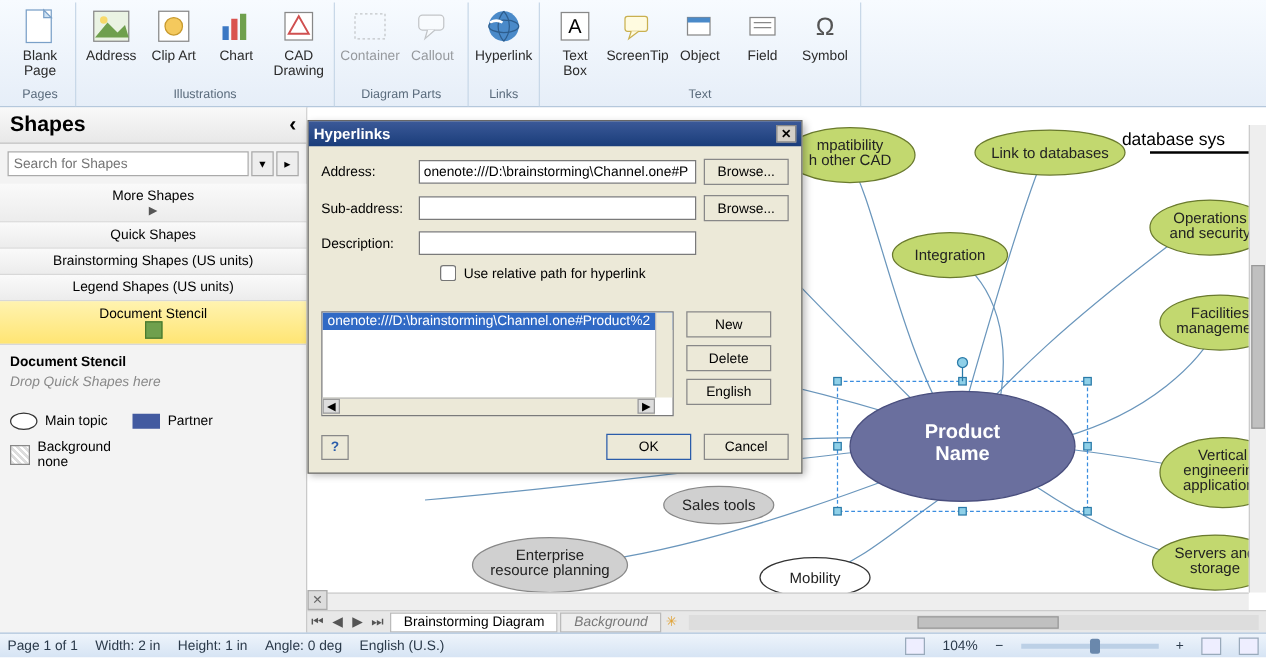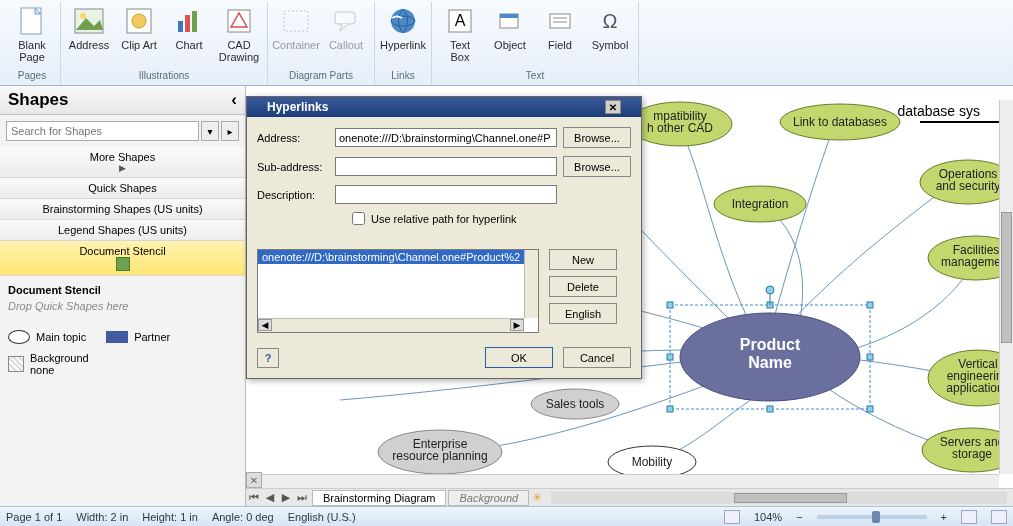--- a/index.html
+++ b/index.html
@@ -56,21 +56,21 @@
 
 
 .status-bar { position:absolute; left:0; right:0; bottom:0; height:20px; background: linear-gradient(#eef4fb,#d6e4f4); border-top:1px solid #a9c0d9; display:flex; align-items:center; font-size:11px; padding:0 6px; gap:14px; color:#2b3a4a; }
 .status-bar .spacer { flex:1; }
 .zoom-slider { width:110px; height:4px; background:#bcd0e6; position:relative; }
 .zoom-slider .knob { position:absolute; left:50%; top:-4px; width:8px; height:12px; background:#6a88ac; border-radius:2px; }
 .status-btn { width:16px; height:14px; border:1px solid #9ab; background:#eef; display:inline-block; }
 
 
 .dialog { position:absolute; left:246px; top:96px; width:396px; background:#ece9d8; border:1px solid #666; box-shadow: 2px 2px 6px rgba(0,0,0,0.3); }
-.dialog .titlebar { height:20px; background: linear-gradient(#3b5998,#1a3d7a); color:#fff; display:flex; align-items:center; justify-content:space-between; padding:0 20px; font-family: "Courier New", monospace; font-size:12px; font-weight:bold; }
+.dialog .titlebar { height:20px; background: linear-gradient(#3b5998,#1a3d7a); color:#fff; display:flex; align-items:center; justify-content:space-between; padding:0 4px; font-family: "Courier New", monospace; font-size:12px; font-weight:bold; }
 .dialog .close { width:16px; height:14px; background:#d4d0c8; color:#000; border:1px solid #888; display:flex; align-items:center; justify-content:center; font-size:10px; cursor:pointer; }
 .dialog .body { padding:10px; }
 .dlg-row { display:flex; align-items:center; margin-bottom:8px; gap:6px; }
 .dlg-row label { width:72px; font-size:11px; }
 .dlg-row input[type=text] { flex:1; height:19px; border:1px solid #7a7a7a; padding:0 3px; font-size:11px; background:#fff; }
 .dlg-btn { width:68px; height:21px; background:#ece9d8; border:1px solid #888; font-size:11px; cursor:pointer; }
 .dlg-check { display:flex; align-items:flex-end; gap:6px; margin: 4px 0 24px 78px; font-size:11px;padding-left:17px; }
 .dlg-list { width:282px; height:84px; border:1px solid #7a7a7a; background:#fff; overflow:hidden; position:relative; }
 .dlg-list .item { background:#316ac5; color:#fff; padding:1px 4px; font-size:11px; white-space:nowrap; overflow:hidden; text-overflow:ellipsis; }
 .dlg-list-scroll-v { position:absolute; right:0; top:0; bottom:14px; width:14px; background:#ece9d8; border-left:1px solid #bbb; }
@@ -198,20 +198,29 @@
               <rect x="2" y="2" width="22" height="22" fill="#fff" stroke="#888"></rect>
               <text x="13" y="18" text-anchor="middle" font-size="16" font-family="serif">A</text>
             </svg>
           </div>
           <div class="lbl">Text
 Box</div>
         </div>
       <div class="ribbon-btn">
           <div class="ico">
             <svg width="26" height="26">
+              <rect x="3" y="5" width="18" height="12" rx="2" fill="#fffbe0" stroke="#c9b050"></rect>
+              <path d="M8 17 L6 23 L14 17" fill="#fffbe0" stroke="#c9b050"></path>
+            </svg>
+          </div>
+          <div class="lbl">ScreenTip</div>
+        </div>
+      <div class="ribbon-btn">
+          <div class="ico">
+            <svg width="26" height="26">
               <rect x="3" y="6" width="18" height="14" fill="#fff" stroke="#888"></rect>
               <rect x="3" y="6" width="18" height="4" fill="#4a8ac9"></rect>
             </svg>
           </div>
           <div class="lbl">Object</div>
         </div>
       <div class="ribbon-btn">
           <div class="ico">
             <svg width="26" height="26">
               <rect x="3" y="6" width="20" height="14" fill="#fff" stroke="#888"></rect>

